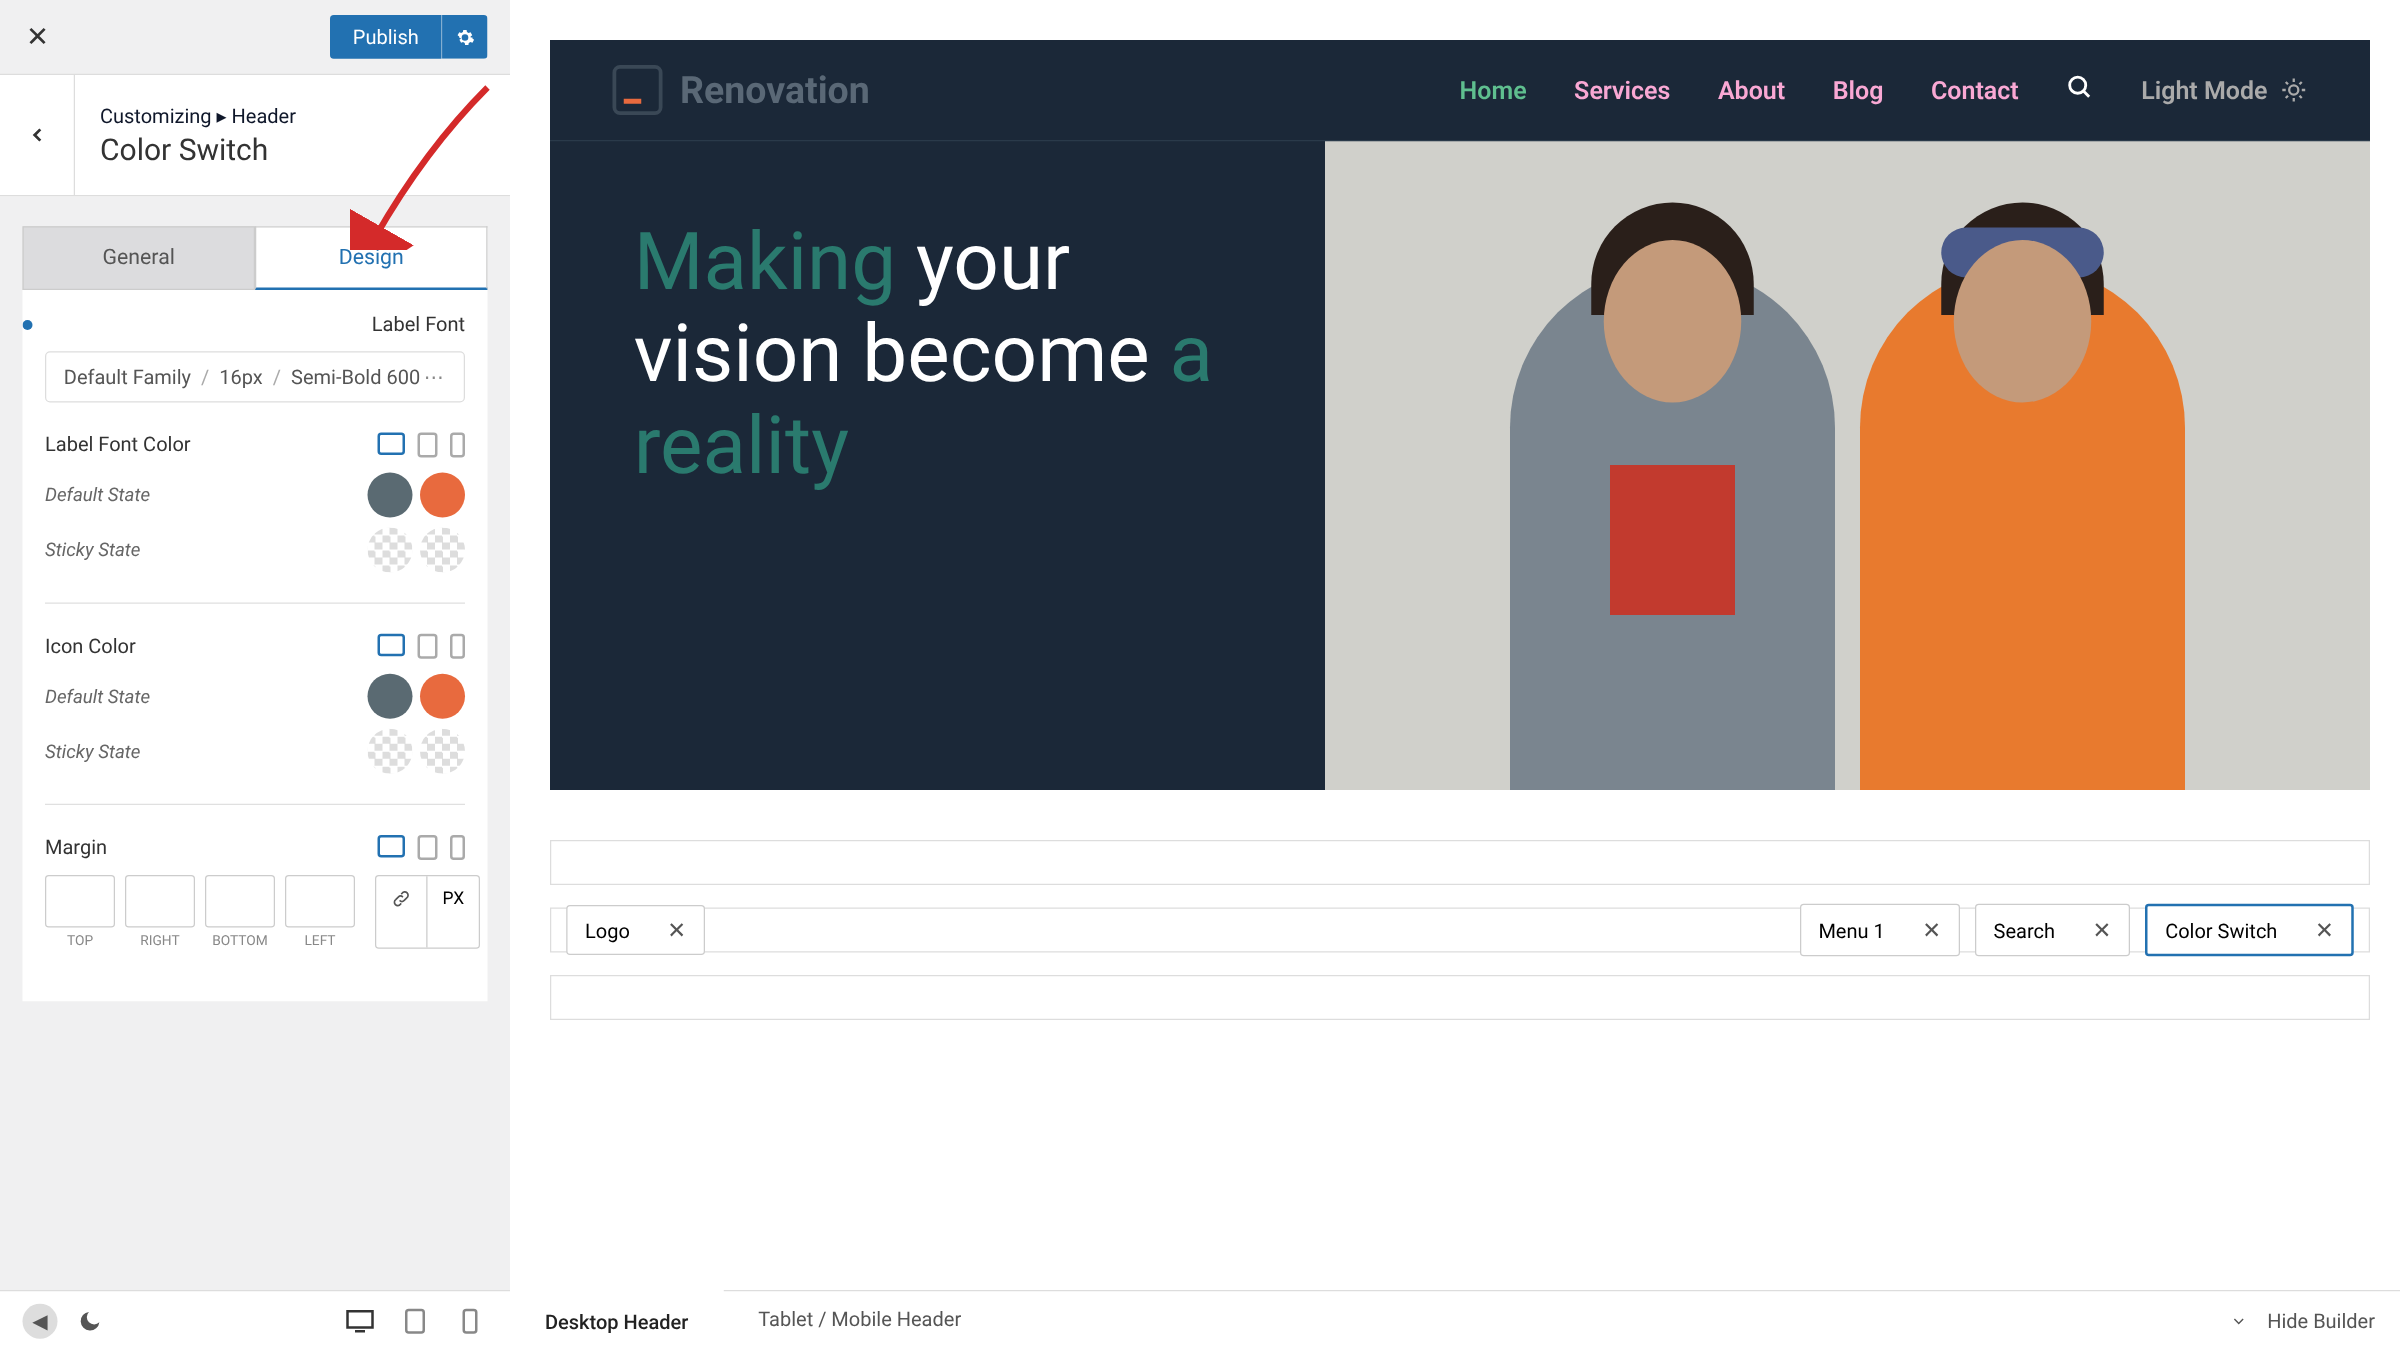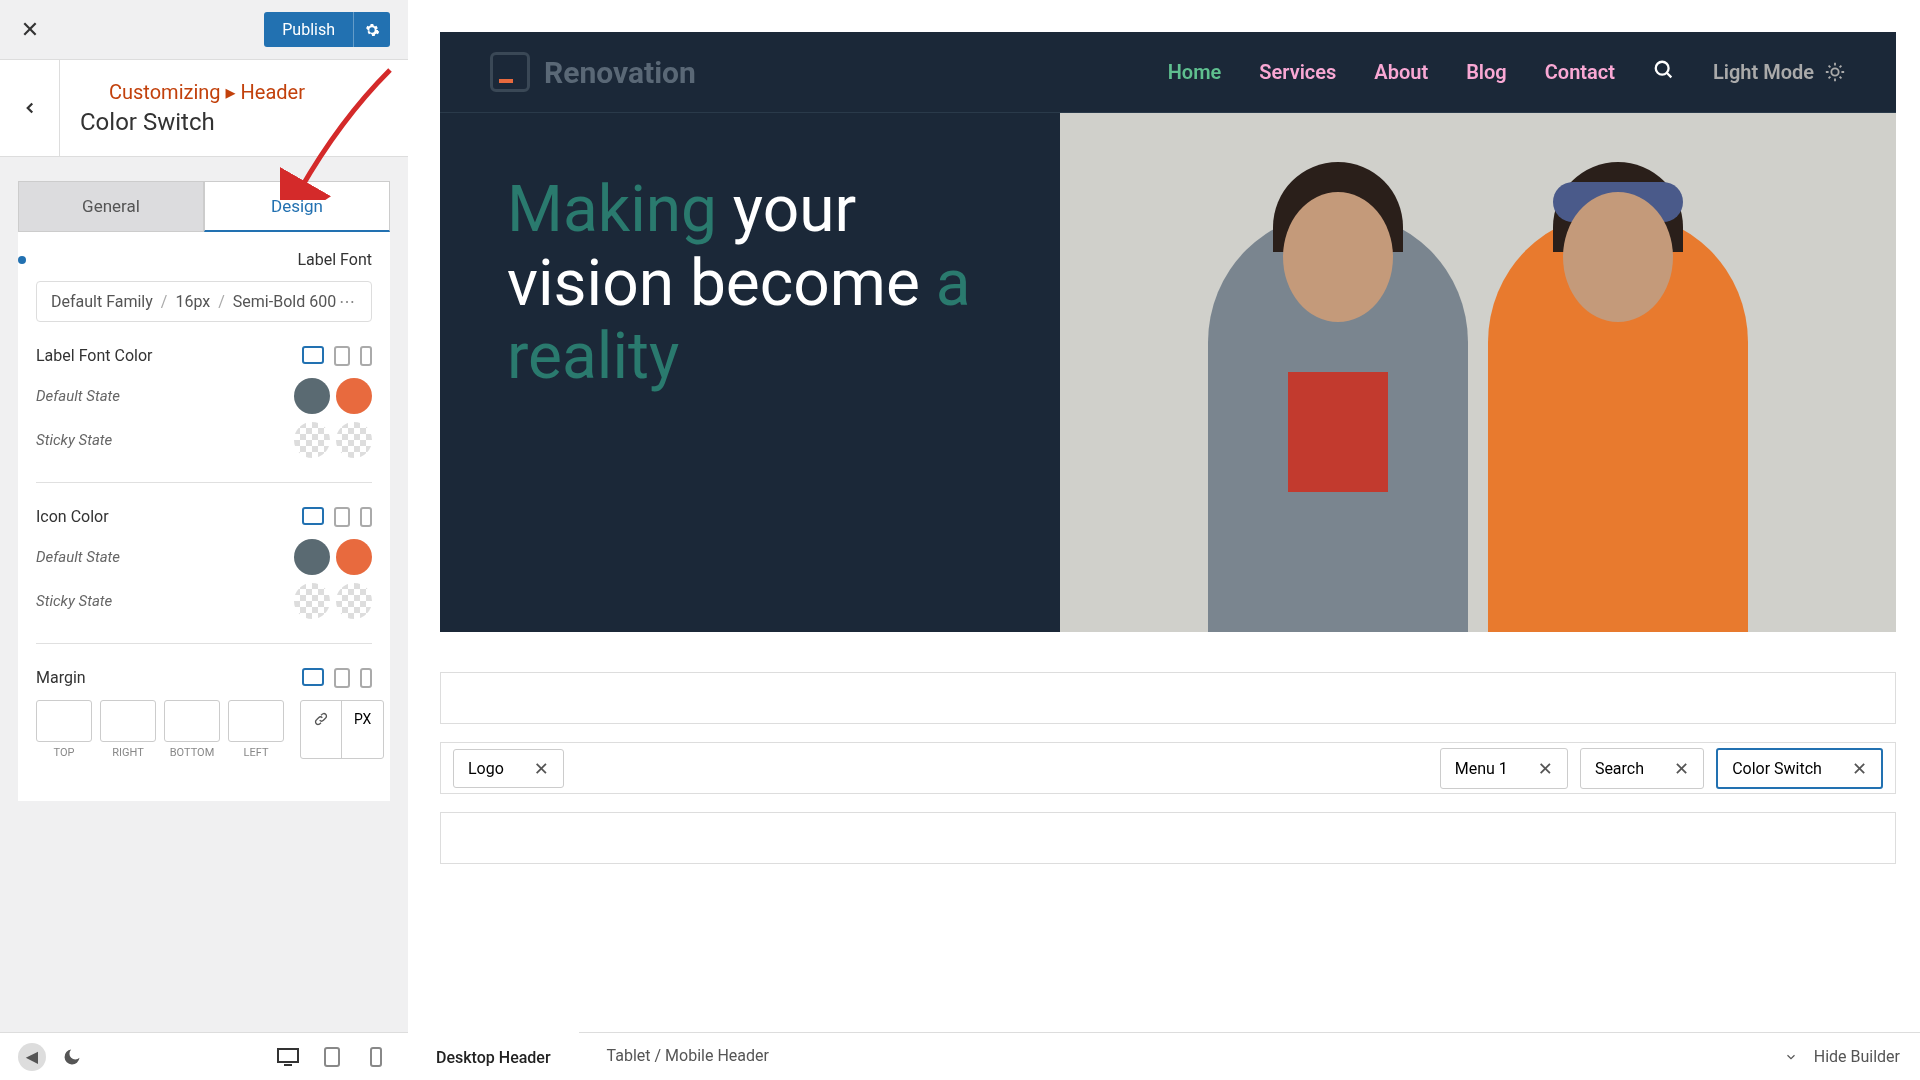--- a/index.html
+++ b/index.html
@@ -9,21 +9,21 @@
 .sidebar { position: absolute; left: 0; top: 0; width: 408px; height: 100%; background: #f0f0f1; display: flex; flex-direction: column; }
 .sidebar-top { height: 60px; display: flex; align-items: center; justify-content: space-between; padding: 0 18px; border-bottom: 1px solid #ddd; background: #fff; border-right: 1px solid #ddd;}
 .close-btn { width: 24px; height: 24px; display: flex; align-items: center; justify-content: center; cursor: pointer; font-size: 22px; color: #333; }
 .publish-btn { background: #2271b1; color: #fff; border: none; padding: 8px 18px; font-size: 16px; border-radius: 3px 0 0 3px; cursor: pointer; }
 .publish-gear { background: #2271b1; color: #fff; border: none; padding: 8px 10px; border-radius: 0 3px 3px 0; cursor: pointer; border-left: 1px solid rgba(255,255,255,0.3); display: flex; align-items: center;}
 .publish-group { display: flex; }
 
 .breadcrumb-row { display: flex; align-items: center; background: #fff; border-bottom: 1px solid #ddd; }
 .back-btn { width: 60px; height: 96px; display: flex; align-items: center; justify-content: center; cursor: pointer; font-size: 24px; border-right: 1px solid #ddd;}
 .bc-content { padding: 16px 20px; }
-.bc-path { font-size: 20px; color: #c2410c; margin-left: 29px; }
+.bc-path { font-size: 16px; color: #0f172a; }
 .bc-title { font-size: 24px; color: #333; margin-top: 4px; }
 
 .tabs { display: flex; margin: 24px 18px 0; }
 .tab { flex: 1; text-align: center; padding: 14px 4px; font-size: 17px; color: #555; cursor: pointer; background: #e8e8e8; border: 1px solid #ccc;}
 .tab.active { background: #fff; border-bottom: 2px solid #2271b1; color: #2271b1; }
 .tab:not(.active) { background: #dcdcde; }
 
 .panel-body { background: #fff; margin: 0 18px; padding: 18px; flex-direction: column; overflow: auto; }
 
 .field { margin-bottom: 24px; }
@@ -77,21 +77,21 @@
 .hw2 { color: #fff; }
 .hero-right { flex: 1; background: #d0d0cb; display: flex; align-items: flex-end; justify-content: center; gap: 20px; position: relative; overflow: hidden;}
 .person { width: 260px; height: 420px; background: #7a858f; border-radius: 140px 140px 0 0; position: relative; }
 .person .head { width: 110px; height: 130px; background: #c49a7a; border-radius: 50%; position: absolute; top: -20px; left: 50%; transform: translateX(-50%); }
 .person .hair { width: 130px; height: 90px; background: #2a1f1a; border-radius: 70px 70px 0 0; position: absolute; top: -50px; left: 50%; transform: translateX(-50%);}
 .person2 { background: #e87a2e; }
 .person2 .bandana { width: 130px; height: 40px; background: #4a5a8a; position: absolute; top: -30px; left: 50%; transform: translateX(-50%); border-radius: 20px;}
 .person .shirt-red { position:absolute; top:160px; left:50%; transform:translateX(-50%); width:100px; height:120px; background:#c23a2e; }
 
 .builder-rows { margin-top: 40px; }
-.brow { background: #fff; border: 1px solid #ddd; height: 52px; margin-bottom: 18px; display: flex; align-items: center; padding: 0 12px; justify-content: space-between;}
+.brow { background: #fff; border: 1px solid #ddd; height: 36px; margin-bottom: 18px; display: flex; align-items: center; padding: 0 12px; justify-content: space-between;}
 .bchips-left, .bchips-right { display: flex; gap: 12px; }
 .bchip { border: 1px solid #ccc; border-radius: 3px; padding: 8px 14px; font-size: 16px; display: flex; align-items: center; gap: 30px; background: #fff; cursor: pointer;}
 .bchip.selected { border: 2px solid #2271b1; }
 .bchip .x { color: #555; font-size: 18px; cursor: pointer; }
 
 
 .bottom-bar { position: absolute; bottom: 0; left: 0; right: 0; height: 48px; background: #fff; border-top: 1px solid #ddd; display: flex; align-items: center; }
 .bb-left { width: 408px; display: flex; align-items: center; padding: 0 18px; gap: 12px;}
 .bb-icon { width: 28px; height: 28px; display: flex; align-items: center; justify-content: center; color: #555; cursor: pointer;}
 .bb-devices { margin-left: auto; display: flex; gap: 16px; }

